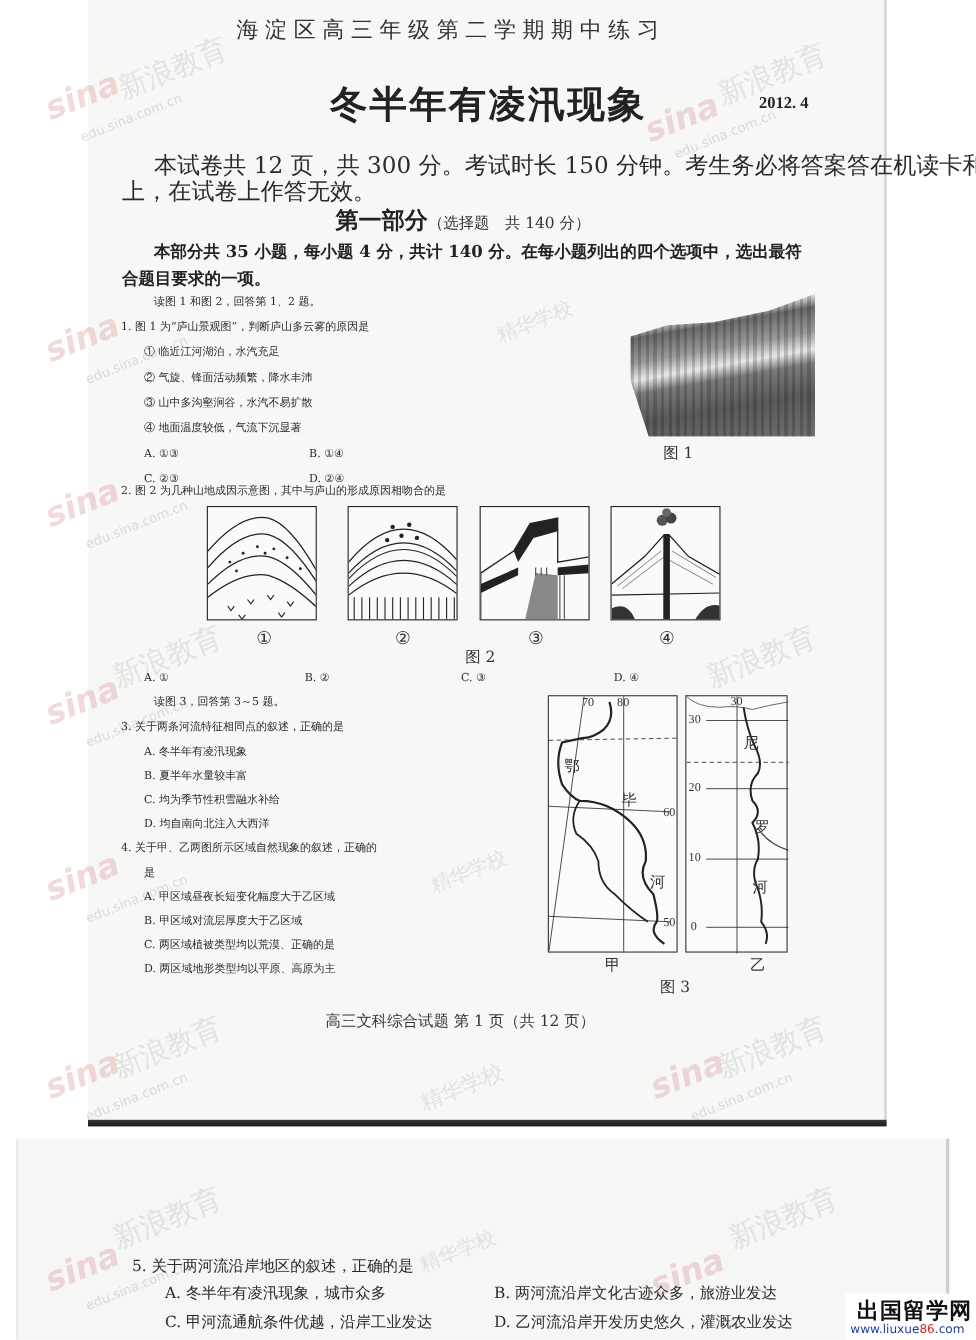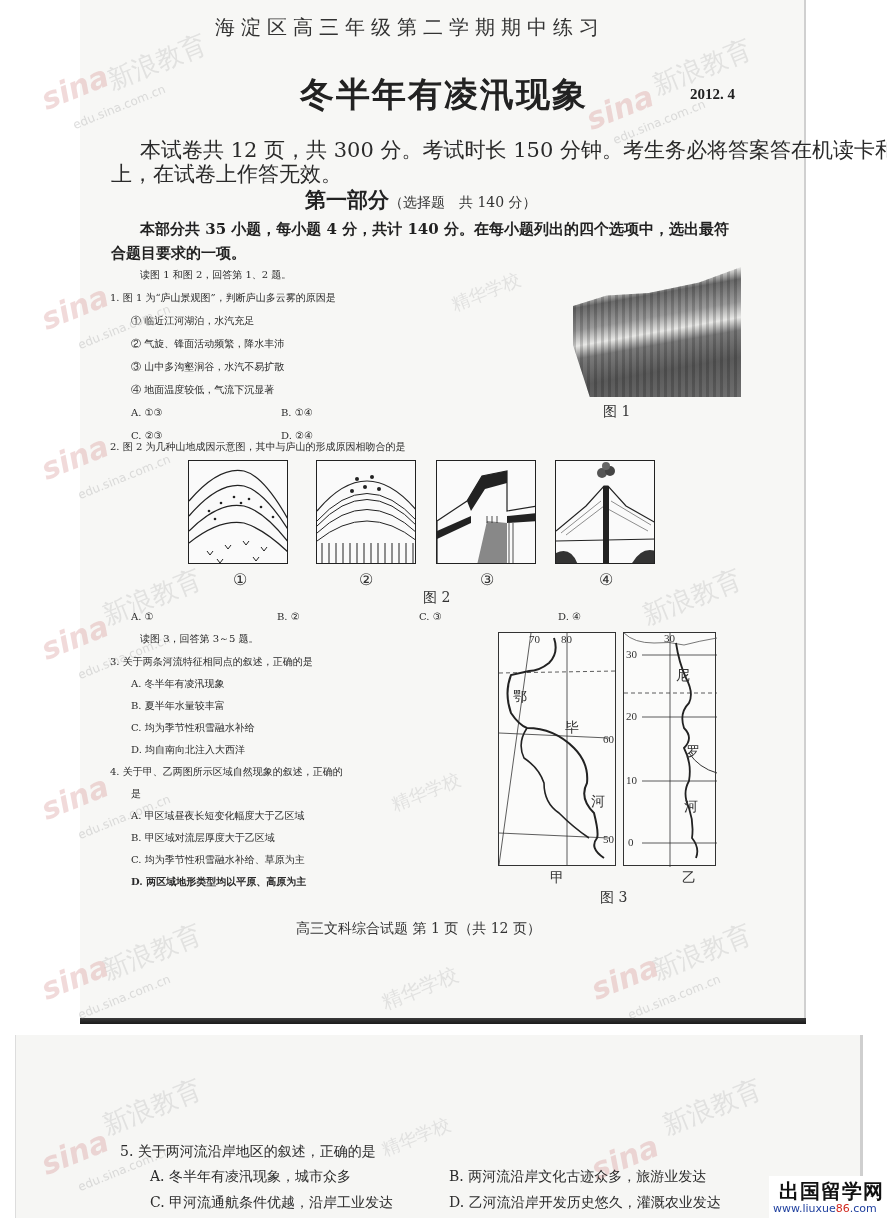--- a/index.html
+++ b/index.html
@@ -249,22 +249,22 @@
 <div class="abs q" style="left:110px;top:651px;">3. 关于两条河流特征相同点的叙述，正确的是</div>
 <div class="abs q" style="left:131px;top:673px;">A. 冬半年有凌汛现象</div>
 <div class="abs q" style="left:131px;top:695px;">B. 夏半年水量较丰富</div>
 <div class="abs q" style="left:131px;top:717px;">C. 均为季节性积雪融水补给</div>
 <div class="abs q" style="left:131px;top:739px;">D. 均自南向北注入大西洋</div>
 
 <div class="abs q" style="left:110px;top:761px;">4. 关于甲、乙两图所示区域自然现象的叙述，正确的</div>
 <div class="abs q" style="left:131px;top:783px;">是</div>
 <div class="abs q" style="left:131px;top:805px;">A. 甲区域昼夜长短变化幅度大于乙区域</div>
 <div class="abs q" style="left:131px;top:827px;">B. 甲区域对流层厚度大于乙区域</div>
-<div class="abs q" style="left:131px;top:849px;">C. 均为季节性积雪融水补给、草原为主</div>
-<div class="abs q" style="left:131px;top:871px;font-weight:bold;">D. 两区域地形类型均以平原、高原为主</div>
+<div class="abs q" style="left:131px;top:849px;">C. 两区域植被类型均以荒漠、正确的是</div>
+<div class="abs q" style="left:131px;top:871px;">D. 两区域地形类型均以平原、高原为主</div>
 
 <div class="map" style="left:498px;top:632px;width:118px;height:234px;">
   <svg width="118" height="234" viewBox="0 0 118 234" style="position:absolute;left:0;top:0;">
     <line x1="32" y1="0" x2="0" y2="232" stroke="#333" stroke-width="0.8"></line>
     <line x1="68" y1="0" x2="68" y2="232" stroke="#333" stroke-width="0.8"></line>
     <line x1="0" y1="100" x2="110" y2="105" stroke="#333" stroke-width="0.8"></line>
     <line x1="0" y1="200" x2="110" y2="205" stroke="#333" stroke-width="0.8"></line>
     <line x1="0" y1="40" x2="118" y2="38" stroke="#333" stroke-width="0.8" stroke-dasharray="4,3"></line>
     <path d="M55 5 Q60 20 50 30 Q40 38 30 38 L12 42 Q5 60 12 80 Q20 92 28 95 Q55 95 75 115 Q90 130 88 150 Q80 165 95 180 Q100 200 98 205 Q90 215 105 225" fill="none" stroke="#222" stroke-width="2"></path>
     <path d="M28 95 Q18 110 25 125 Q40 135 45 150 Q45 170 60 180 Q75 195 90 205" fill="none" stroke="#222" stroke-width="1.6"></path>

